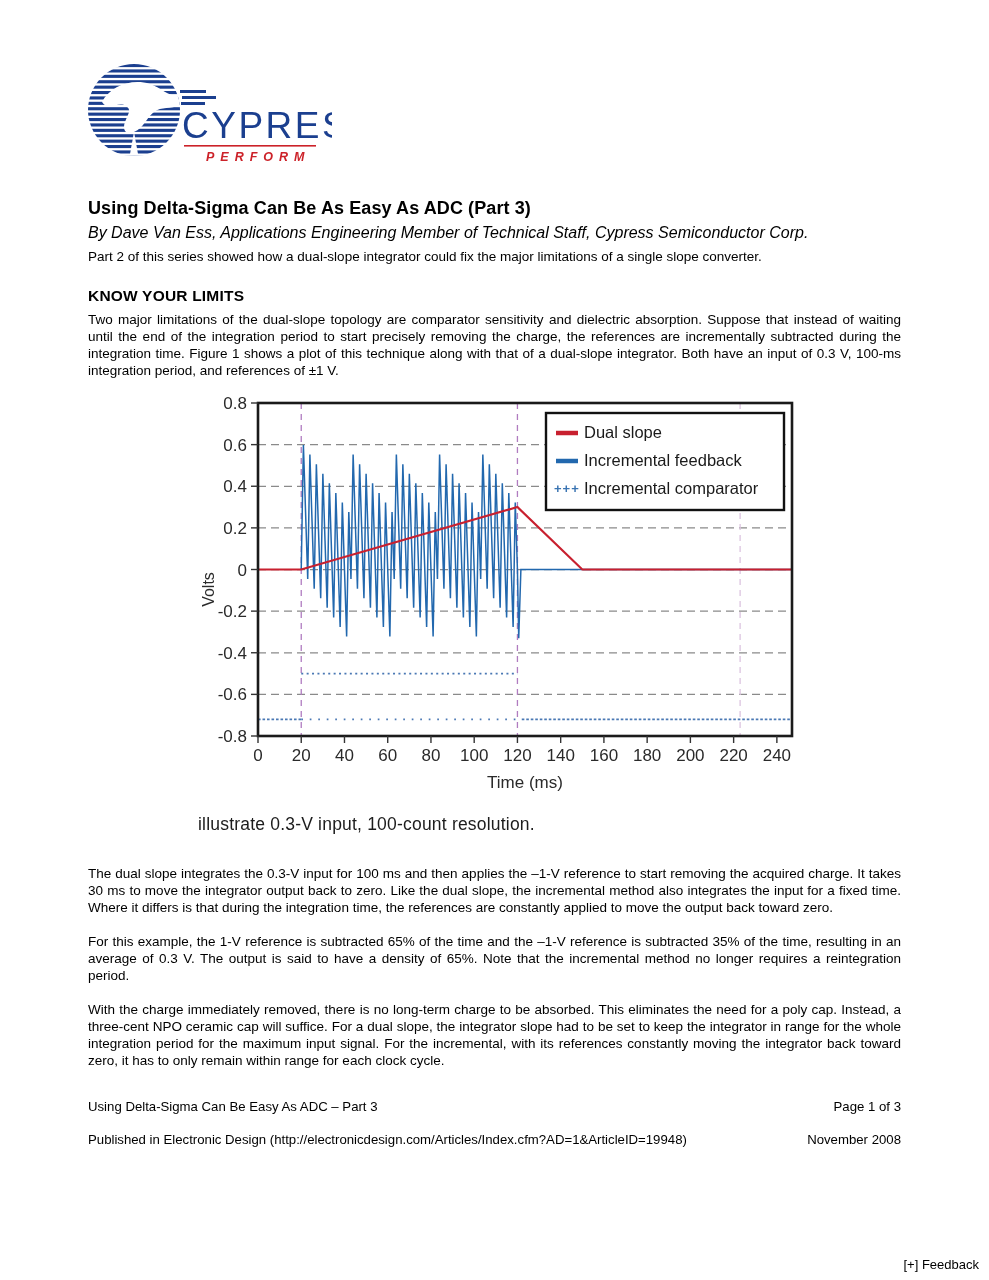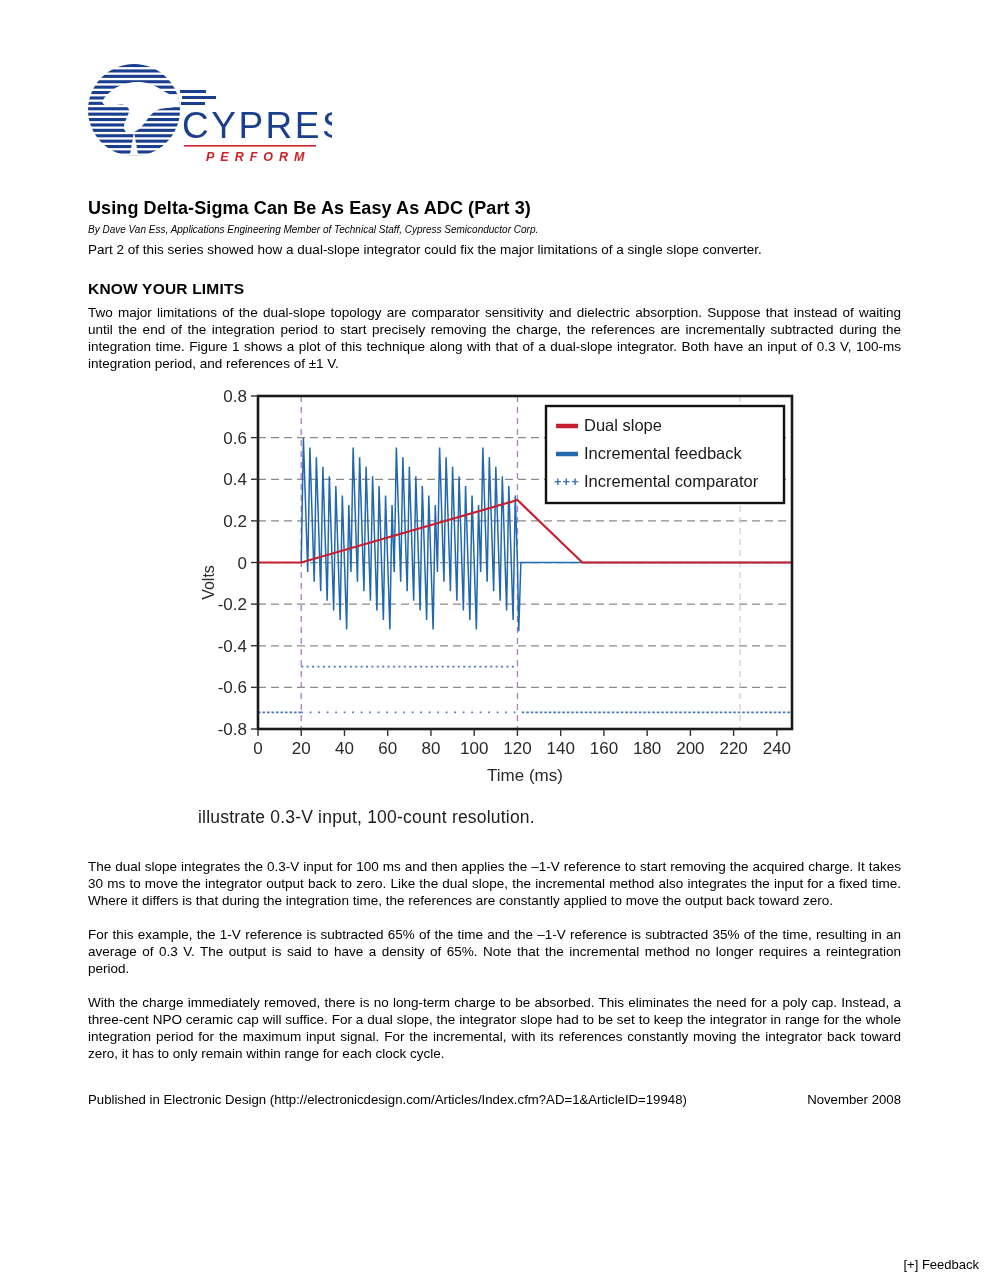--- a/index.html
+++ b/index.html
@@ -19,21 +19,21 @@
 
   .doc-title {
     margin-top: 30px;
     font-size: 18px;
     font-weight: bold;
     letter-spacing: 0.1px;
   }
   .byline {
     margin-top: 5px;
     font-style: italic;
-    font-size: 10px;
+    font-size: 16px;
   }
   .intro { margin-top: 49px; }
   .section-heading {
     margin-top: 22px;
     font-size: 15.5px;
     font-weight: bold;
     letter-spacing: 0.2px;
   }
   p.body-text {
     font-size: 13.5px;
@@ -204,20 +204,24 @@
 
     <div class="figure-caption">
       <div>illustrate 0.3-V input, 100-count resolution.</div>
     </div>
 
     <p class="body-text after-figure">The dual slope integrates the 0.3-V input for 100 ms and then applies the –1-V reference to start removing the acquired charge. It takes 30 ms to move the integrator output back to zero. Like the dual slope, the incremental method also integrates the input for a fixed time. Where it differs is that during the integration time, the references are constantly applied to move the output back toward zero.</p>
     <p class="body-text spaced">For this example, the 1-V reference is subtracted 65% of the time and the –1-V reference is subtracted 35% of the time, resulting in an average of 0.3 V. The output is said to have a density of 65%. Note that the incremental method no longer requires a reintegration period.</p>
     <p class="body-text spaced">With the charge immediately removed, there is no long-term charge to be absorbed. This eliminates the need for a poly cap. Instead, a three-cent NPO ceramic cap will suffice. For a dual slope, the integrator slope had to be set to keep the integrator in range for the whole integration period for the maximum input signal. For the incremental, with its references constantly moving the integrator back toward zero, it has to only remain within range for each clock cycle.</p>
 
     <div class="footer">
+      <div class="footer-row">
+        <span>Using Delta-Sigma Can Be Easy As ADC – Part 3</span>
+        <span>Page 1 of 3</span>
+      </div>
       <div class="footer-row second">
         <span>Published in Electronic Design (http://electronicdesign.com/Articles/Index.cfm?AD=1&amp;ArticleID=19948)</span>
         <span>November 2008</span>
       </div>
     </div>
   </div>
 
   <a class="feedback">[+] Feedback</a>
 </div>
 

